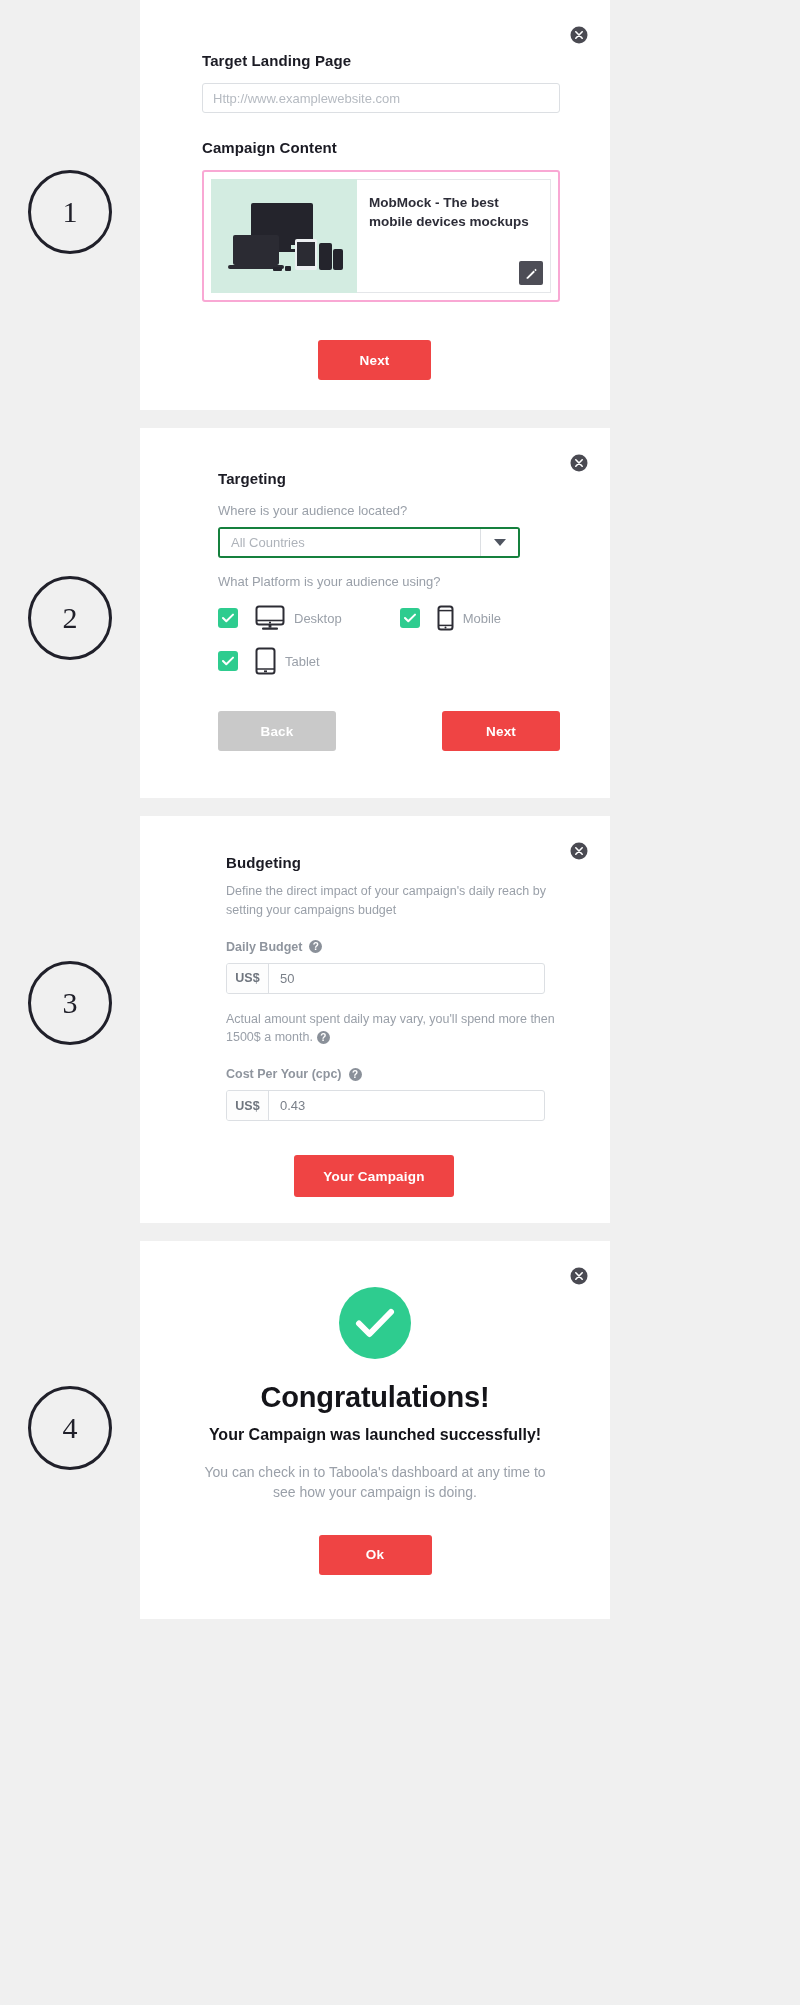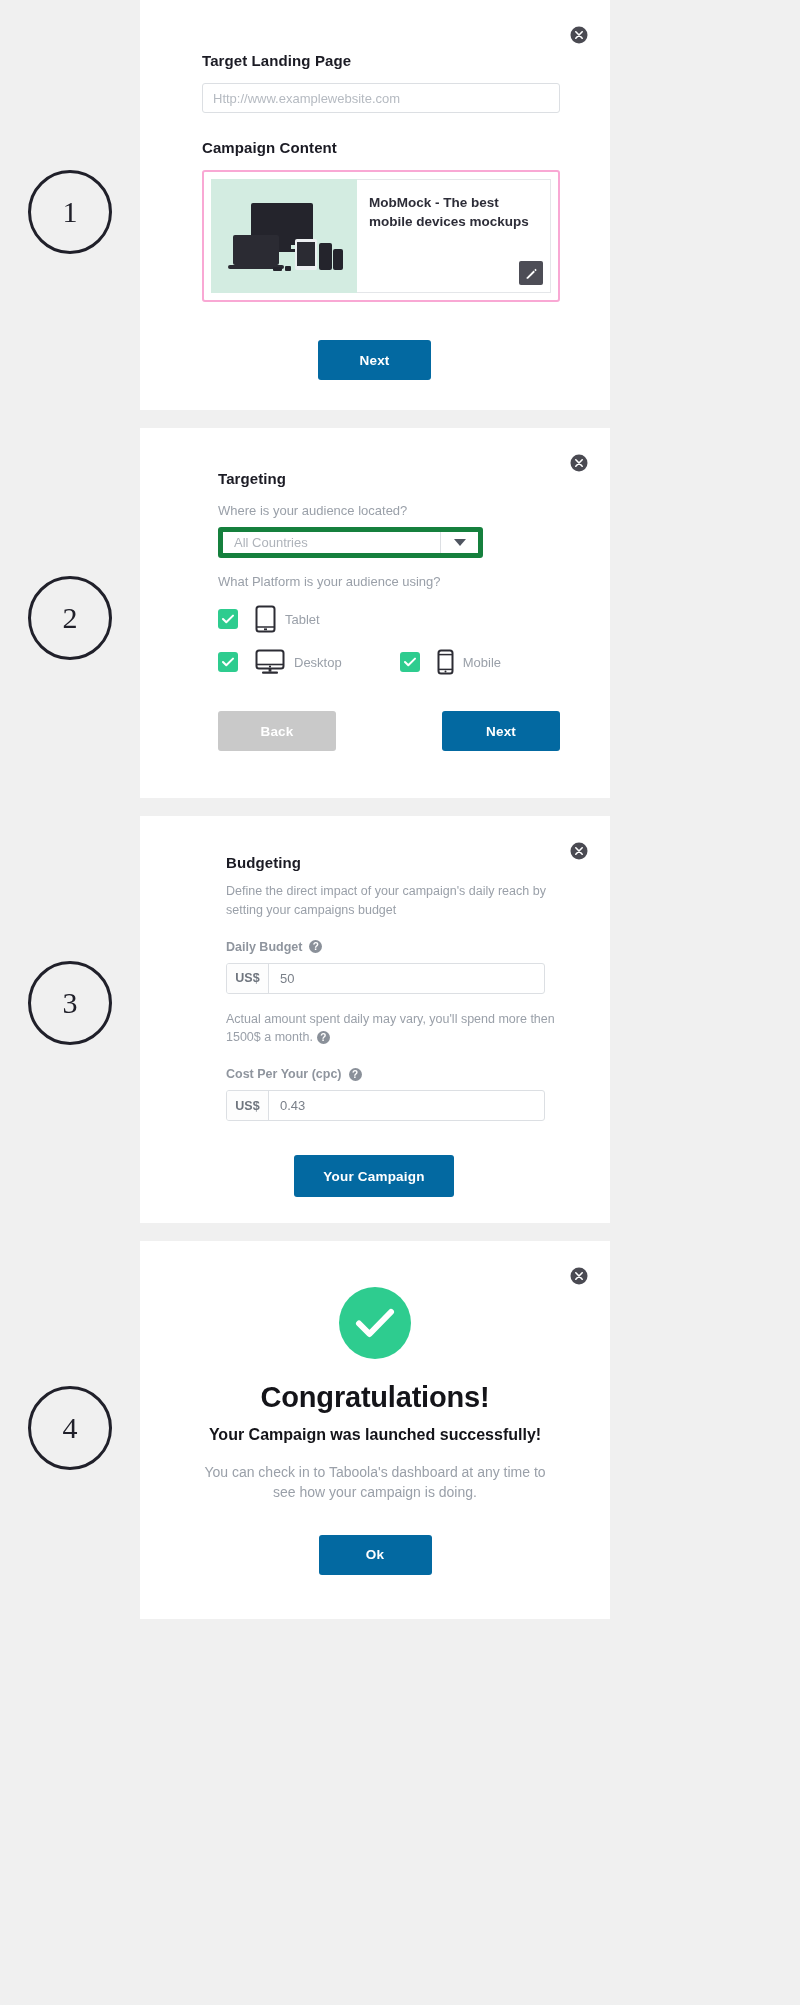--- a/index.html
+++ b/index.html
@@ -125,36 +125,36 @@
   .btn {
     border: none;
     border-radius: 3px;
     color: #fff;
     font-size: 13.5px;
     font-weight: bold;
     font-family: "Liberation Sans", sans-serif;
     cursor: pointer;
     letter-spacing: .2px;
   }
-  .btn-green { background: #0369a1; }
+  .btn-green { background: #ef4444; }
   .btn-grey { background: #c9c9c9; }
 
   .btn-next-1 {
     width: 113px; height: 40px;
     display: block;
     margin: 38px 0 6px 116px;
   }
 
   
   .s2 .panel-inner { padding: 30px 50px 30px 78px; }
   .select-wrap {
     display: flex;
-    width: 265px;
+    width: 302px;
     margin-top: 9px;
-    border: 5px solid #15803d;
+    border: 2px solid #15803d;
     border-radius: 3px;
     overflow: hidden;
     height: 31px;
   }
   .select-value {
     flex: 1;
     display: flex; align-items: center;
     padding: 0 11px;
     font-size: 13px;
     color: #aeb3ba;
@@ -382,38 +382,20 @@
           <div class="select-wrap">
             <div class="select-value">All Countries</div>
             <div class="select-arrow">
               <span class="arrow-tri"></span>
             </div>
           </div>
 
           <div class="sub-label">What Platform is your audience using?</div>
 
           <div class="plat-rows">
-            <div class="plat-row">
-              <div class="plat-item">
-                <div class="cbox">
-                  <svg width="12" height="10" viewBox="0 0 12 10">
-                      <path d="M1 5 L4.3 8.3 L11 1.6" stroke="#fff" stroke-width="2" fill="none" stroke-linecap="round" stroke-linejoin="round"></path>
-                    </svg>
-                </div>
-                <span class="dev-ico">
-                  <svg width="21" height="28" viewBox="0 0 21 28">
-                    <rect x="1.5" y="1.5" width="18" height="25" rx="2.5" fill="none" stroke="#2c2c34" stroke-width="2"></rect>
-                    <line x1="2" y1="22" x2="19" y2="22" stroke="#2c2c34" stroke-width="1.5"></line>
-                    <rect x="9" y="23.4" width="3" height="1.8" fill="#2c2c34"></rect>
-                  </svg>
-                </span>
-                <span class="plat-label">Tablet</span>
-              </div>
-            </div>
-
             <div class="plat-row">
               <div class="plat-item">
                 <div class="cbox">
                   <svg width="12" height="10" viewBox="0 0 12 10">
                       <path d="M1 5 L4.3 8.3 L11 1.6" stroke="#fff" stroke-width="2" fill="none" stroke-linecap="round" stroke-linejoin="round"></path>
                     </svg>
                 </div>
                 <span class="dev-ico">
                   <svg width="30" height="26" viewBox="0 0 30 26">
                     <rect x="1.5" y="1.5" width="27" height="18" rx="2.5" fill="none" stroke="#2c2c34" stroke-width="2"></rect>
@@ -436,20 +418,38 @@
                   <svg width="17" height="26" viewBox="0 0 17 26">
                     <rect x="1.5" y="1.5" width="14" height="23" rx="2.5" fill="none" stroke="#2c2c34" stroke-width="2"></rect>
                     <line x1="2" y1="5.6" x2="15" y2="5.6" stroke="#2c2c34" stroke-width="1.5"></line>
                     <line x1="2" y1="20.4" x2="15" y2="20.4" stroke="#2c2c34" stroke-width="1.5"></line>
                     <circle cx="8.5" cy="22.5" r="1" fill="#2c2c34"></circle>
                   </svg>
                 </span>
                 <span class="plat-label">Mobile</span>
               </div>
             </div>
+
+            <div class="plat-row">
+              <div class="plat-item">
+                <div class="cbox">
+                  <svg width="12" height="10" viewBox="0 0 12 10">
+                      <path d="M1 5 L4.3 8.3 L11 1.6" stroke="#fff" stroke-width="2" fill="none" stroke-linecap="round" stroke-linejoin="round"></path>
+                    </svg>
+                </div>
+                <span class="dev-ico">
+                  <svg width="21" height="28" viewBox="0 0 21 28">
+                    <rect x="1.5" y="1.5" width="18" height="25" rx="2.5" fill="none" stroke="#2c2c34" stroke-width="2"></rect>
+                    <line x1="2" y1="22" x2="19" y2="22" stroke="#2c2c34" stroke-width="1.5"></line>
+                    <rect x="9" y="23.4" width="3" height="1.8" fill="#2c2c34"></rect>
+                  </svg>
+                </span>
+                <span class="plat-label">Tablet</span>
+              </div>
+            </div>
           </div>
 
           <div class="btn-row-2">
             <button class="btn btn-grey btn-back">Back</button>
             <button class="btn btn-green btn-next-2">Next</button>
           </div>
         </div>
       </div>
     </div>
   </div>

